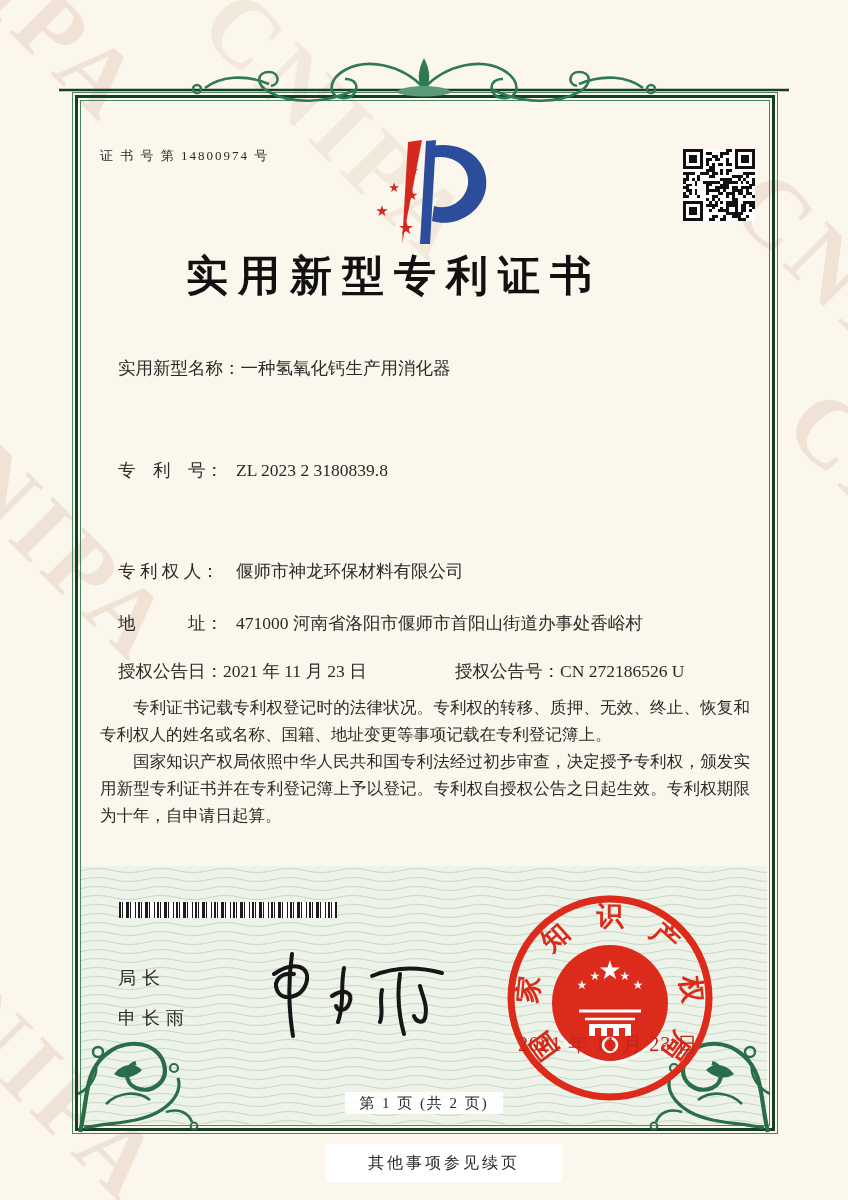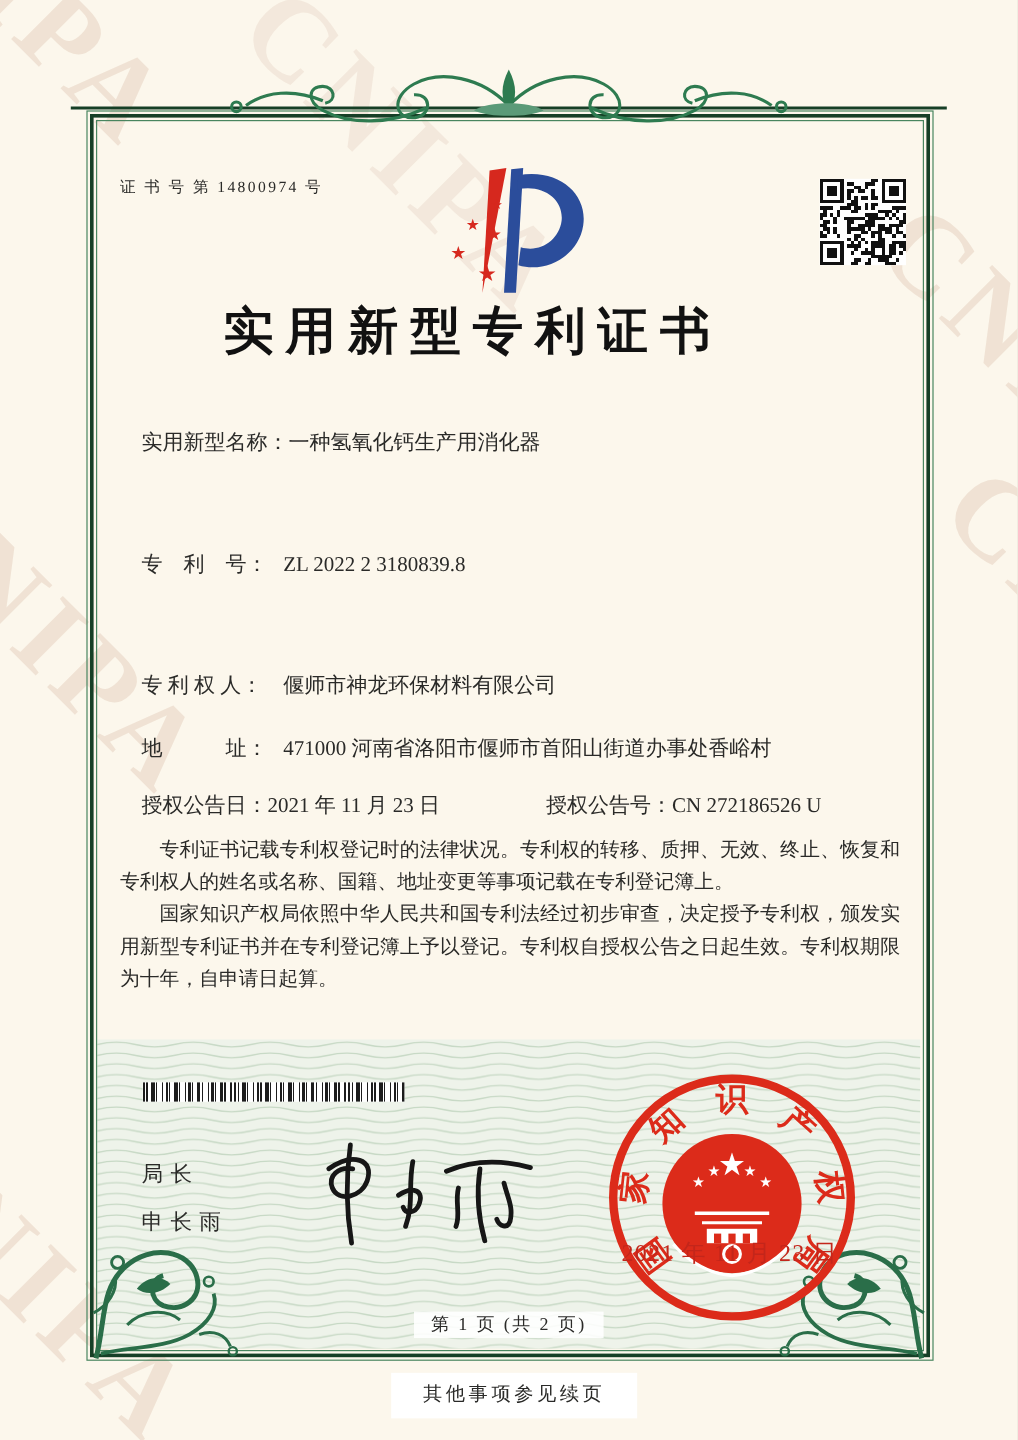--- a/index.html
+++ b/index.html
@@ -75,21 +75,21 @@
   .sc6{transform:translate(-50%,-50%) rotate(126deg)  translate(0,-82px);}
   .seal-date{
     position:absolute;left:518px;top:1031px;font-size:20px;color:#c3261b;
     letter-spacing:1px;white-space:nowrap;
   }
   .pagination{
     position:absolute;left:72px;top:1094px;width:704px;text-align:center;font-size:15px;letter-spacing:2px;
   }
   .pagination span{background:rgba(255,255,255,0.88);padding:3px 14px;text-align:right;}
   .footer-box{
-    position:absolute;left:326px;top:1144px;width:205px;height:38px;background:#ffffff;
+    position:absolute;left:326px;top:1144px;width:236px;height:38px;background:#ffffff;
     text-align:center;line-height:38px;font-size:16px;letter-spacing:3px;
   }
 </style>
 </head>
 <body>
 
 <div class="page">
 
   <div class="wm wm1">CNIPA</div>
   <div class="wm wm2">CNIPA</div>
@@ -481,21 +481,21 @@
         <rect x="57.599999999999994" y="69.12" width="2.88" height="2.88" fill="#111"></rect>
         <rect x="60.48" y="69.12" width="2.88" height="2.88" fill="#111"></rect>
       </svg></div>
 
   <div class="title">实用新型专利证书</div>
 
   <div class="field f0">
     <span class="lab">实用新型名称：</span><span>一种氢氧化钙生产用消化器</span>
   </div>
   <div class="field f2">
-    <span class="lab">专　利　号：</span><span>ZL 2022 2 3180839.8</span>
+    <span class="lab">专　利　号：</span><span>ZL 2023 2 3180839.8</span>
   </div>
   <div class="field f4">
     <span class="lab">专 利 权 人：</span><span>偃师市神龙环保材料有限公司</span>
   </div>
   <div class="field f5">
     <span class="lab">地　　　址：</span><span>471000 河南省洛阳市偃师市首阳山街道办事处香峪村</span>
   </div>
 
   <div class="grant-row">
     <span>授权公告日：</span><span>2021 年 11 月 23 日</span>

